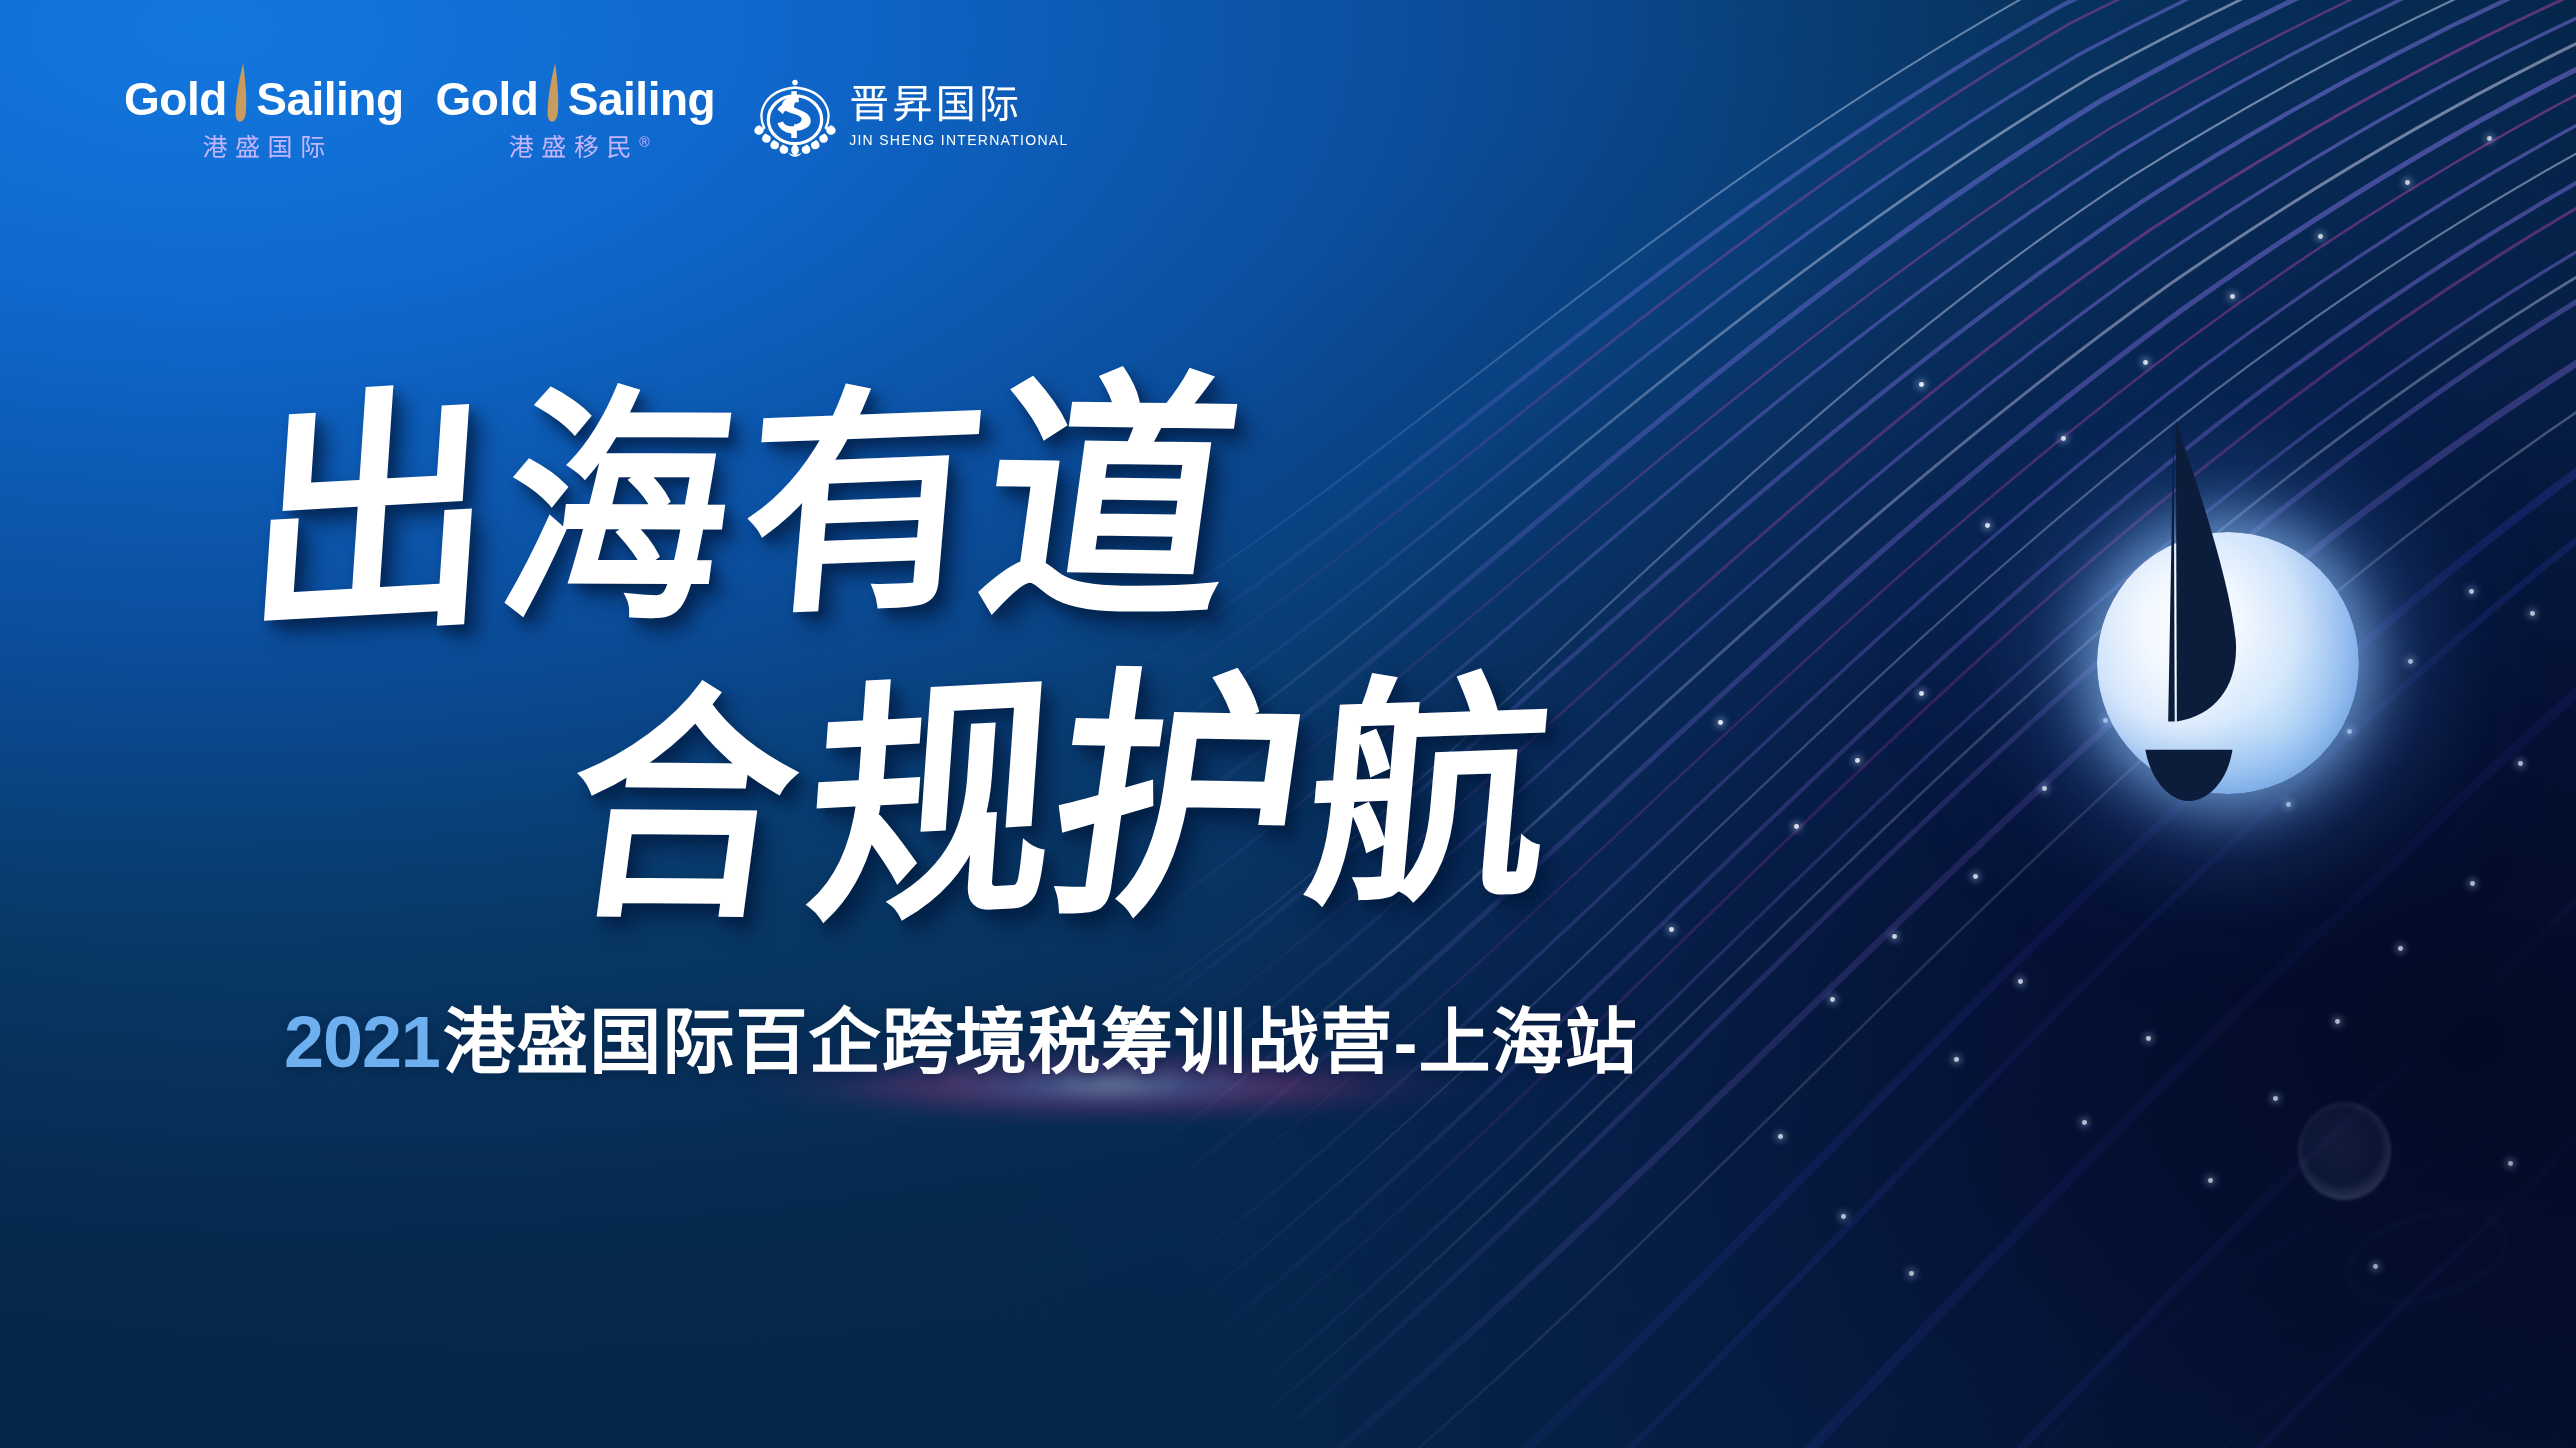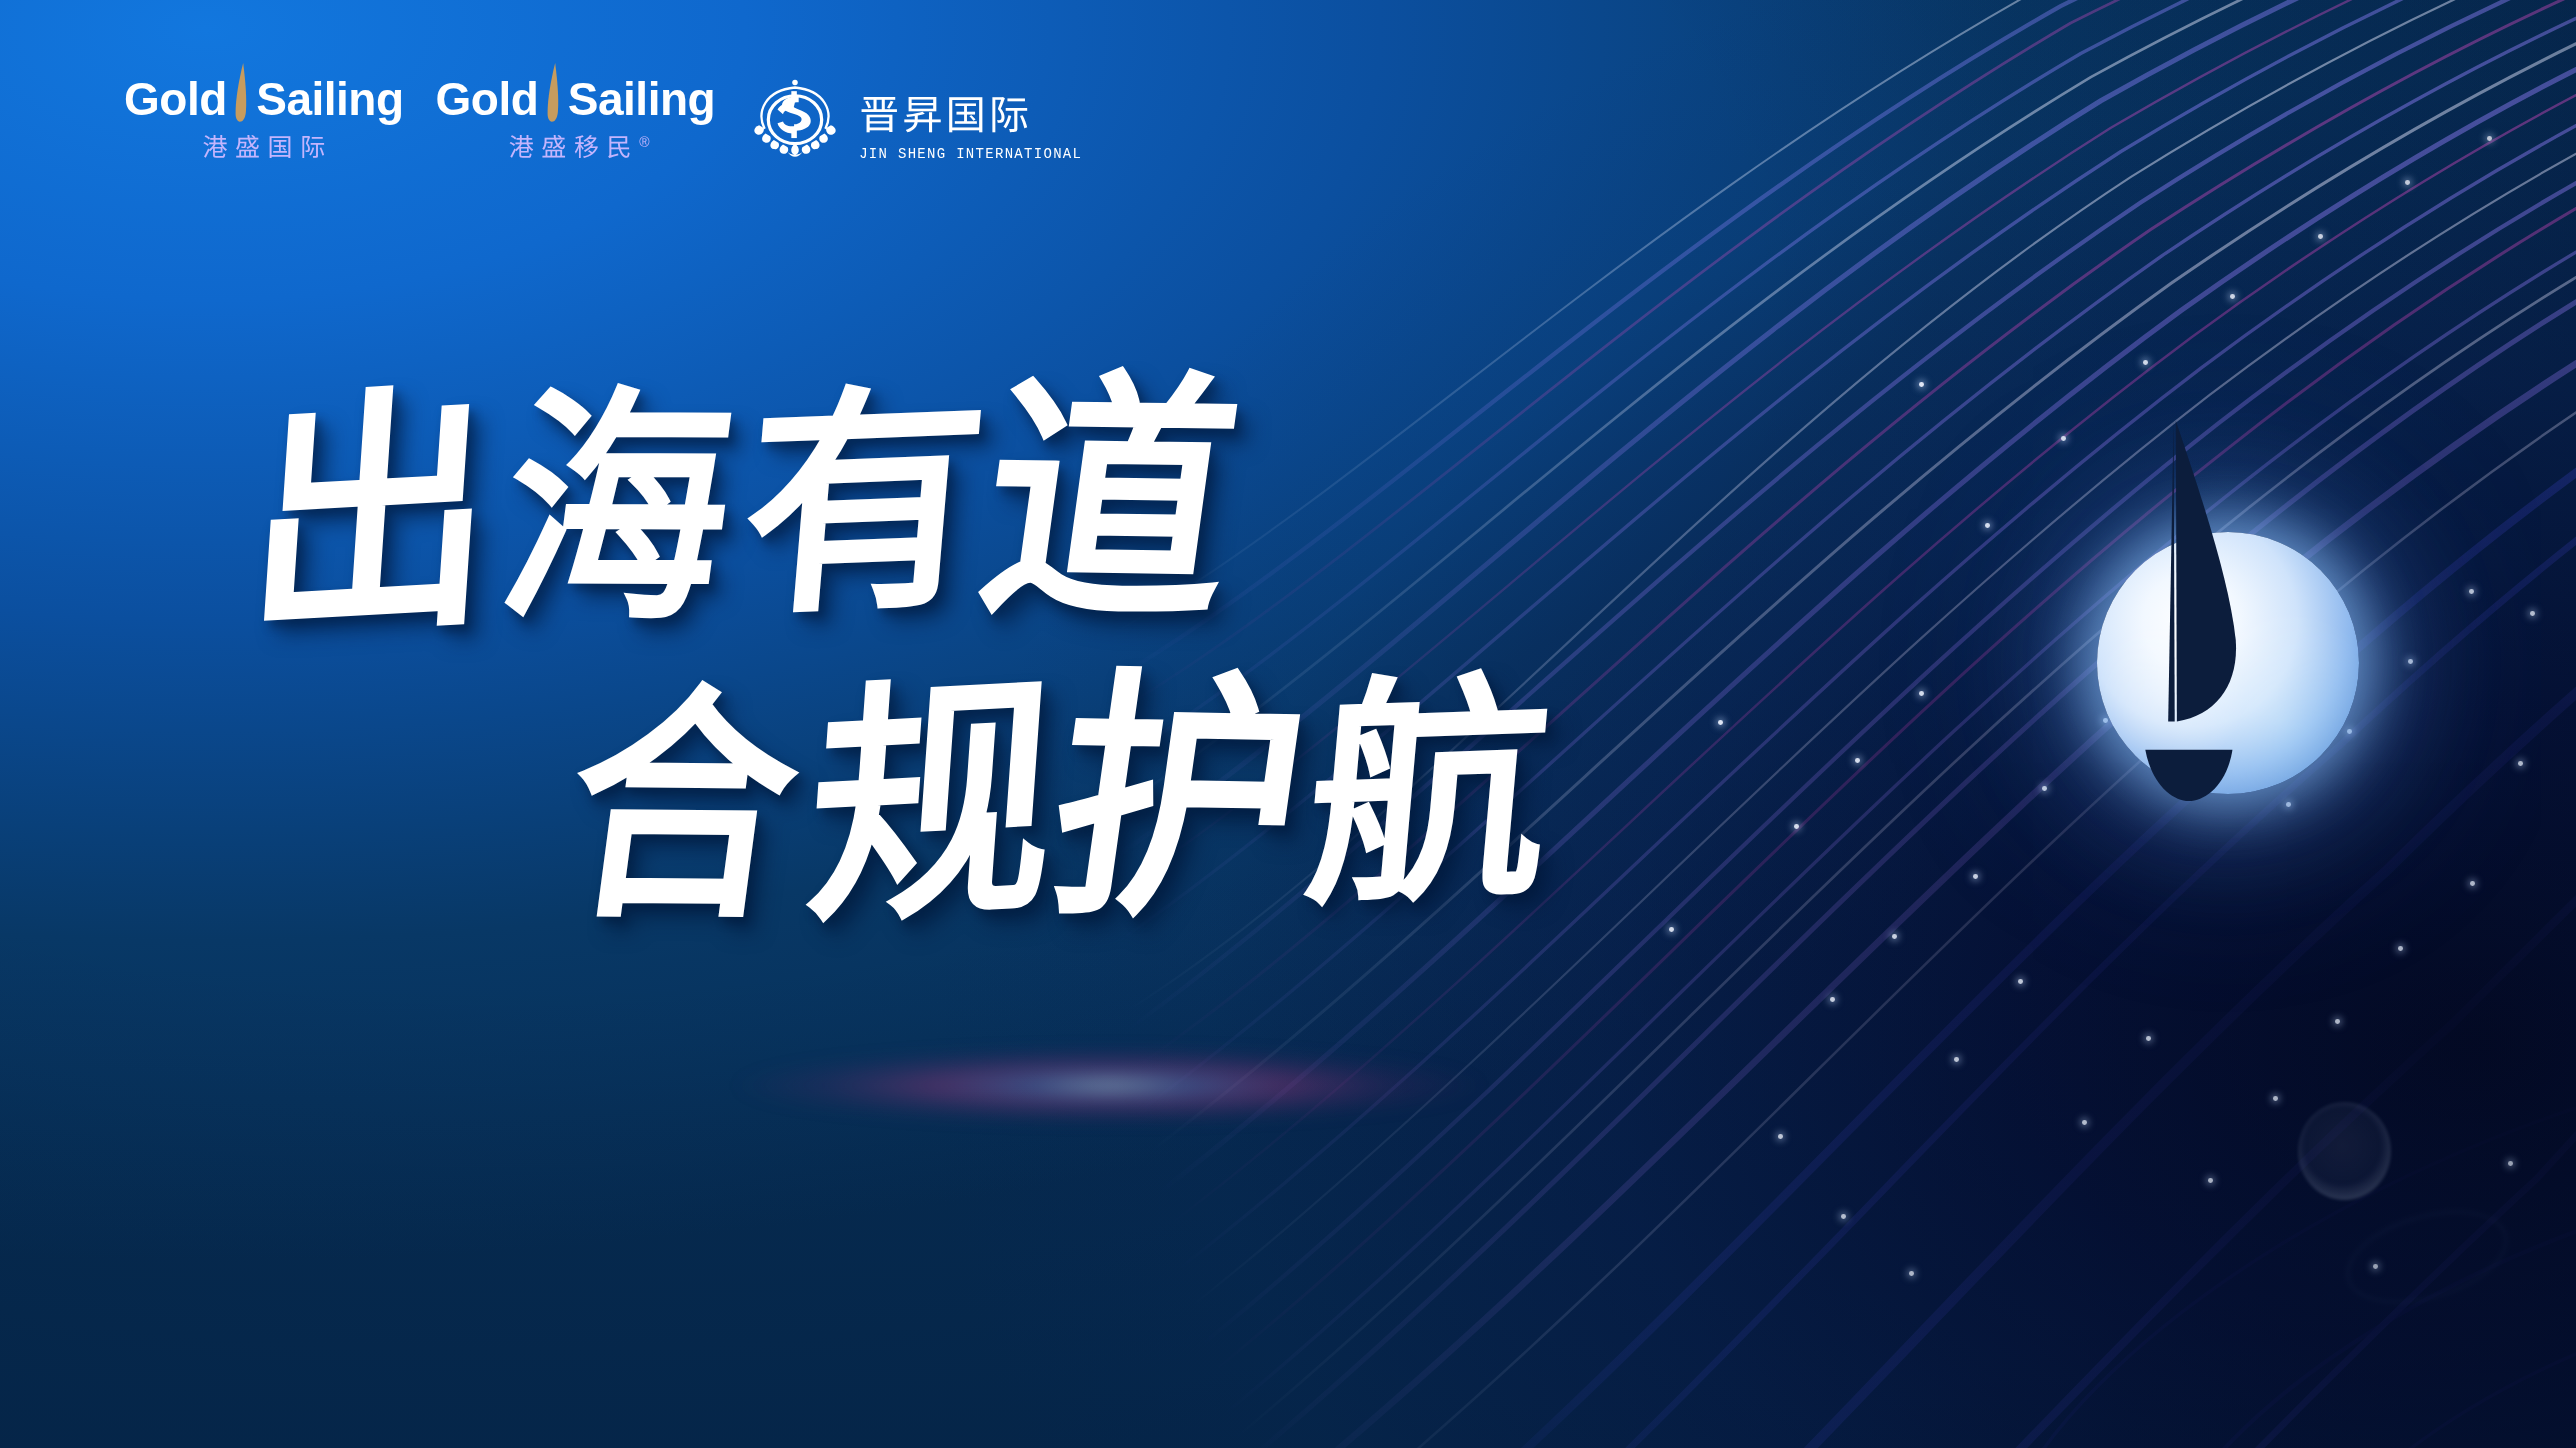--- a/index.html
+++ b/index.html
@@ -125,21 +125,21 @@
     margin-top:7.6px;
     font-size:25px; color:#c4b5fd; letter-spacing:7.6px;
     line-height:1; white-space:nowrap; font-weight:500;
     padding-left:7.6px;
   }
   .reg-mark{ font-size:14px; vertical-align:super; letter-spacing:0; }
 
   .logo-gap{ width:32px; }
   .logo-gap2{ width:34px; }
 
-  .js-logo{ display:flex; align-items:flex-end; gap:18px;font-family:Liberation Mono, monospace; }
+  .js-logo{ display:flex; align-items:center; gap:8px; }
   .js-emblem{ width:92px; height:92px; }
   .js-text{ display:flex; flex-direction:column; justify-content:center; }
   .js-cn{
     font-size:40px; color:#fff; letter-spacing:3.3px; line-height:1.04;
     white-space:nowrap; font-weight:500;
   }
   .js-en{
     margin-top:6.5px;
     font-size:14px; color:#ffffff; letter-spacing:1.3px;
     white-space:nowrap; font-weight:400;
@@ -407,16 +407,17 @@
 
   <div class="calli calli-1">
     <span class="c-a">出</span><span class="c-b">海</span><span class="c-c">有</span><span class="c-d">道</span>
   </div>
   <div class="calli calli-2">
     <span class="c-b">合</span><span class="c-a">规</span><span class="c-d">护</span><span class="c-c">航</span>
   </div>
 
   <div class="flare"></div>
 
+  <div class="sub-cn"><span class="yr">2021</span><span>港盛国际百企跨境税筹训战营-上海站</span></div>
 
 
 </div>
 
 
 </body></html>

